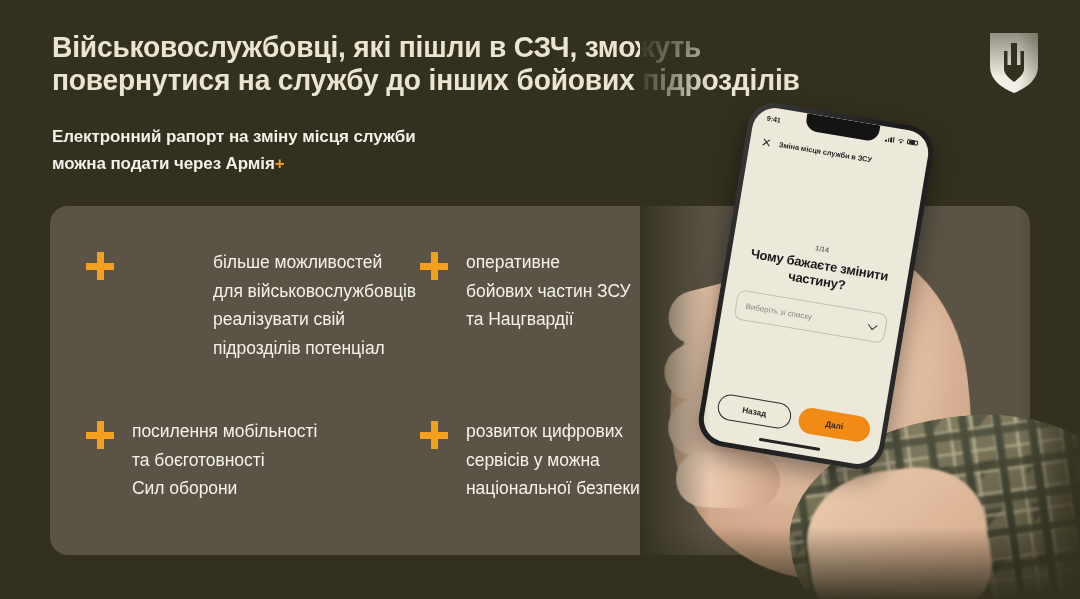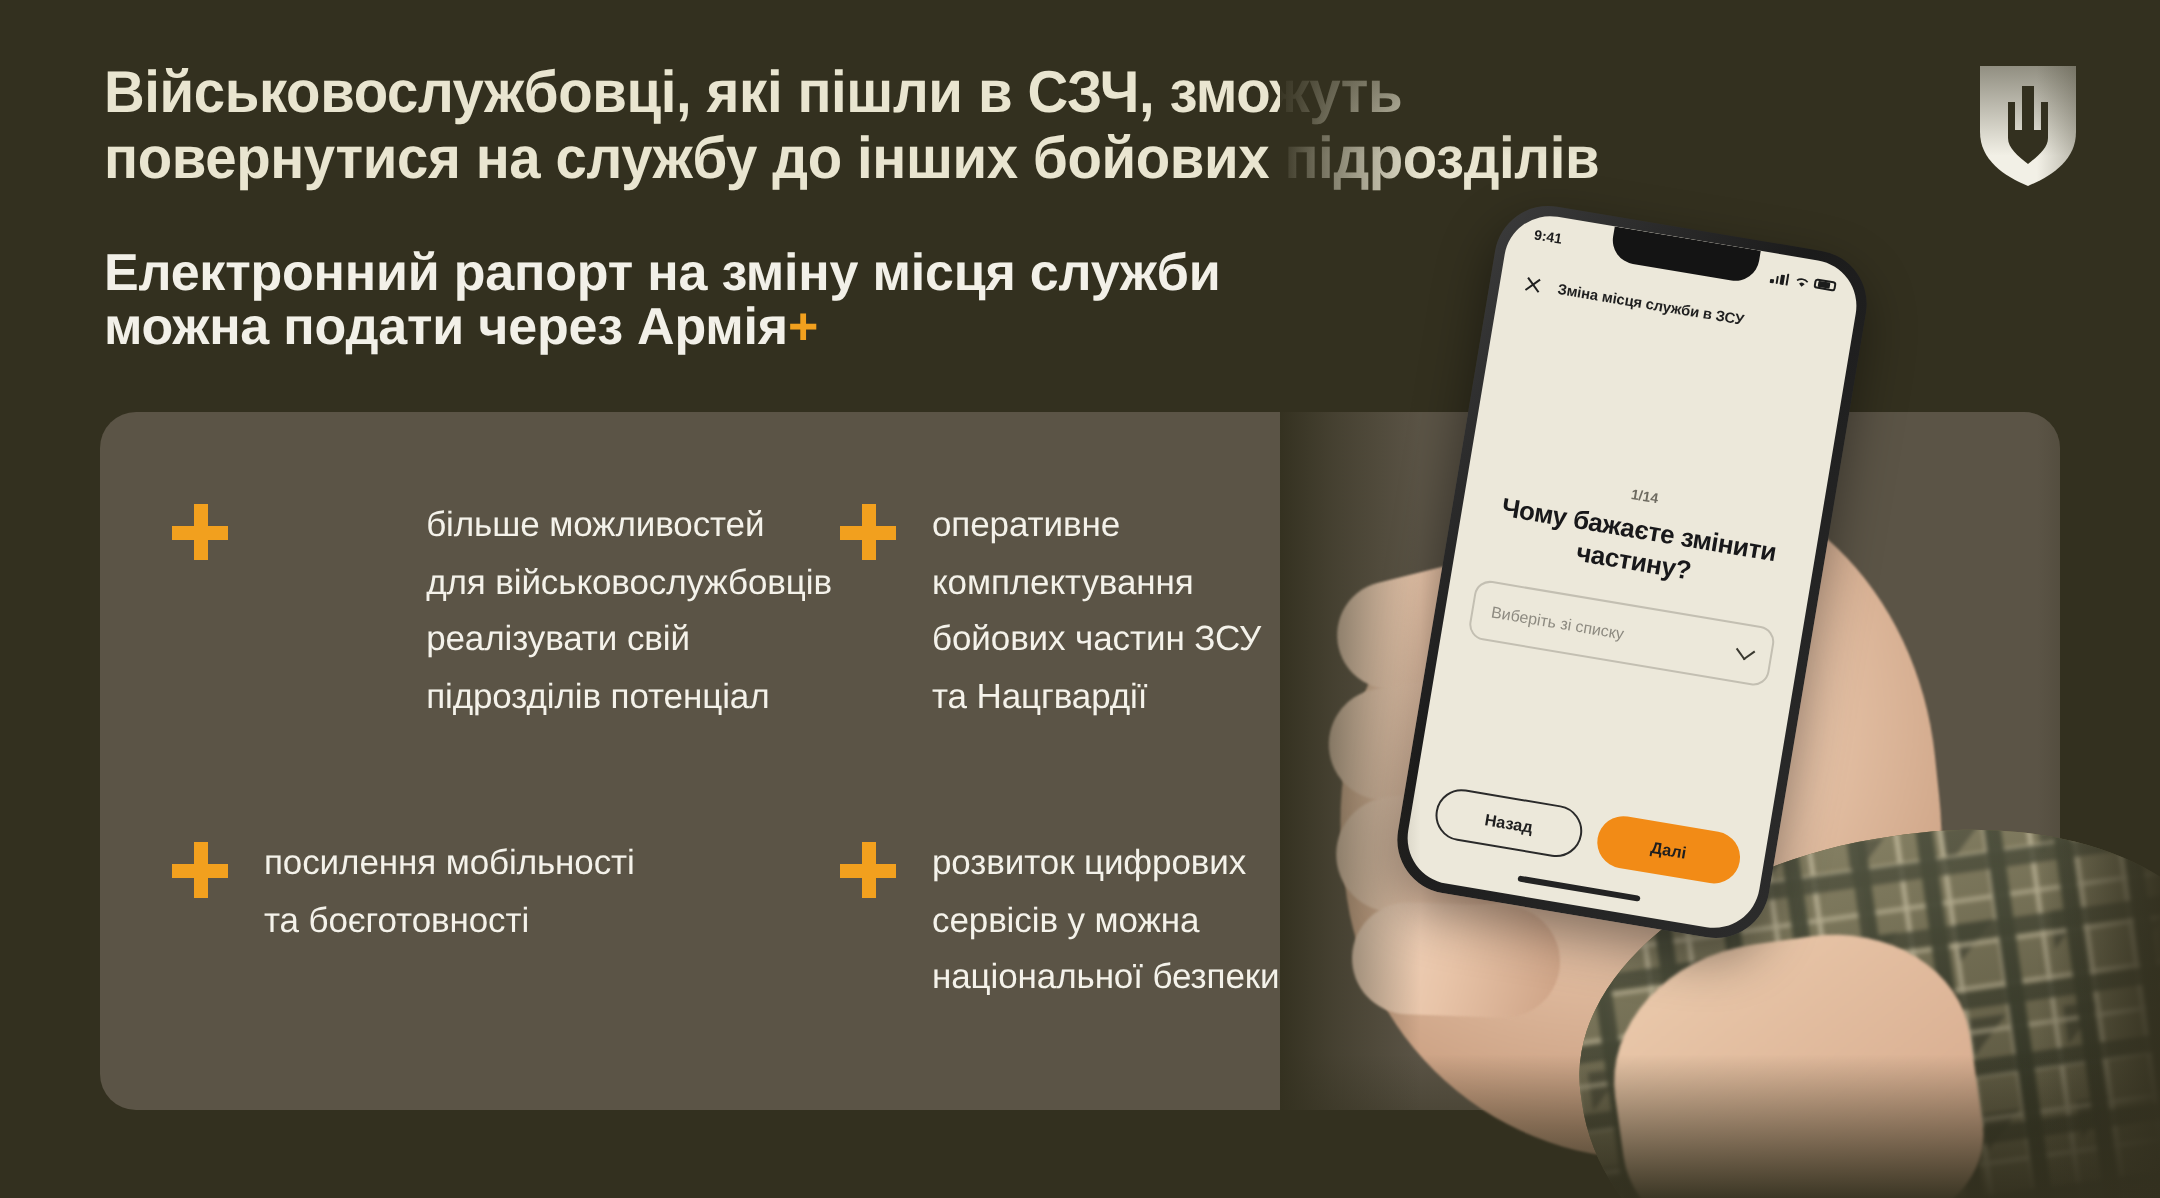--- a/index.html
+++ b/index.html
@@ -34,21 +34,21 @@
   }
   .headline-line { display:block; white-space:nowrap; }
 
   
   .subtitle {
     position:absolute;
     left:52px; top:123px;
     color:#f2f0e8;
     font-family:"Liberation Sans","DejaVu Sans",sans-serif;
     font-weight:bold;
-    font-size:26px;
+    font-size:17px;
     line-height:27px;
     letter-spacing:-0.1px;
   }
   .subtitle-line { display:block; white-space:nowrap; }
   .plus-mark { color:#f2a01e; font-weight:bold; }
 
   
   .emblem {
     position:absolute;
     left:990px; top:33px;
@@ -423,31 +423,31 @@
           <span>для військовослужбовців</span>
           <span>реалізувати свій</span>
           <span>підрозділів потенціал</span>
         </div>
       </div>
 
       <div class="bullet b-tr">
         <div class="plus-icon"></div>
         <div class="bullet-text">
           <span>оперативне</span>
-          <span>комплектування</span>
           <span>бойових частин ЗСУ</span>
           <span>та Нацгвардії</span>
         </div>
       </div>
 
       <div class="bullet b-bl">
         <div class="plus-icon"></div>
         <div class="bullet-text">
           <span>посилення мобільності</span>
           <span>та боєготовності</span>
+          <span>Сил оборони</span>
         </div>
       </div>
 
       <div class="bullet b-br">
         <div class="plus-icon"></div>
         <div class="bullet-text">
           <span>розвиток цифрових</span>
           <span>сервісів у можна</span>
           <span>національної безпеки</span>
         </div>

